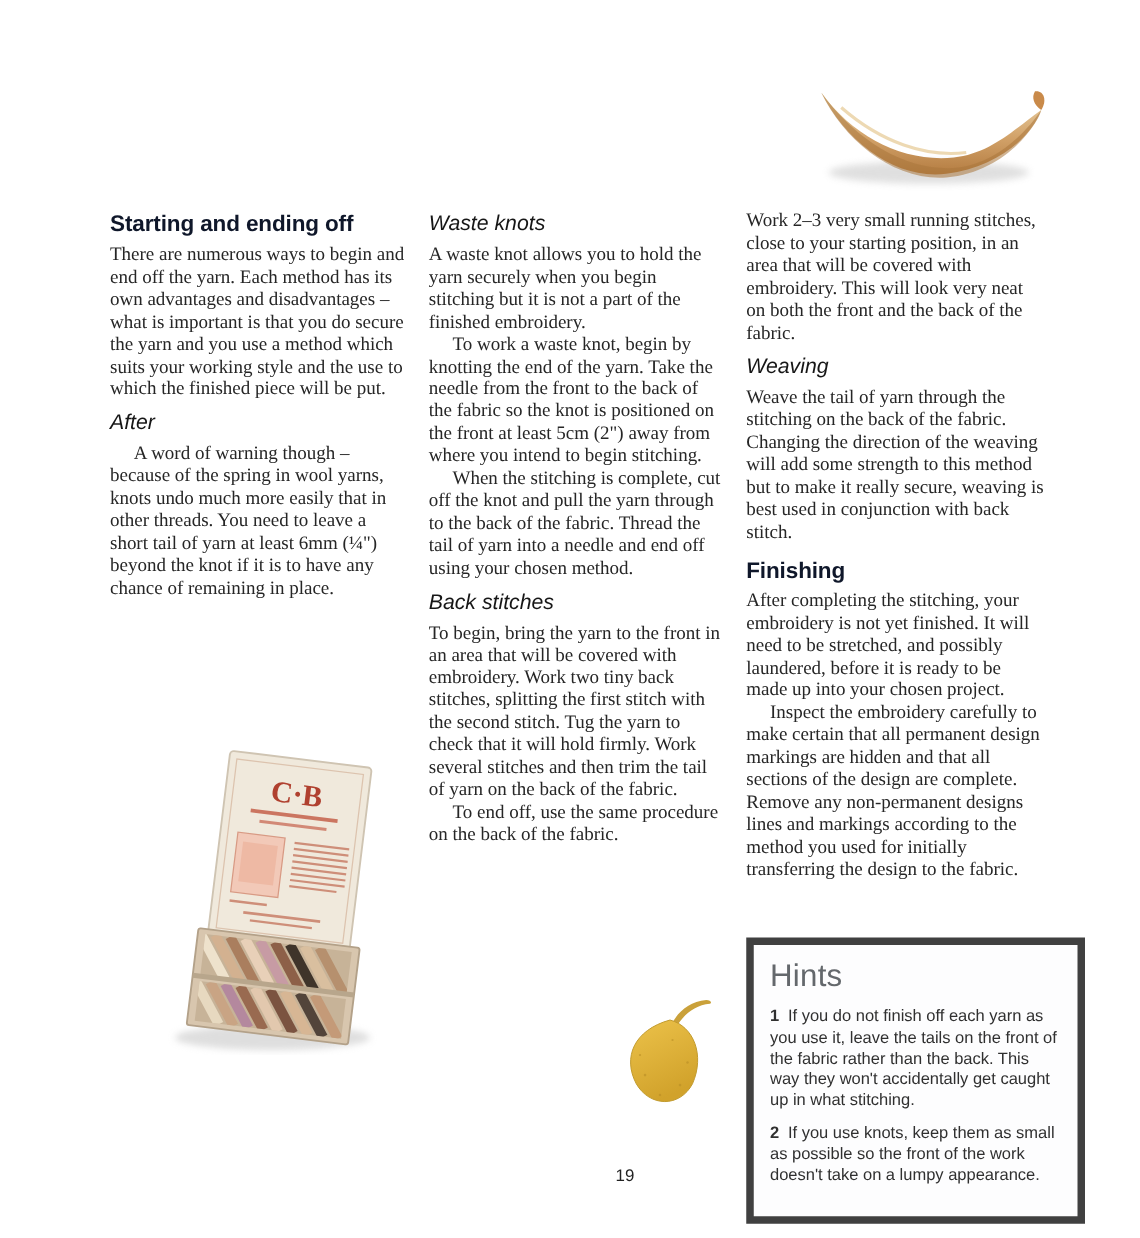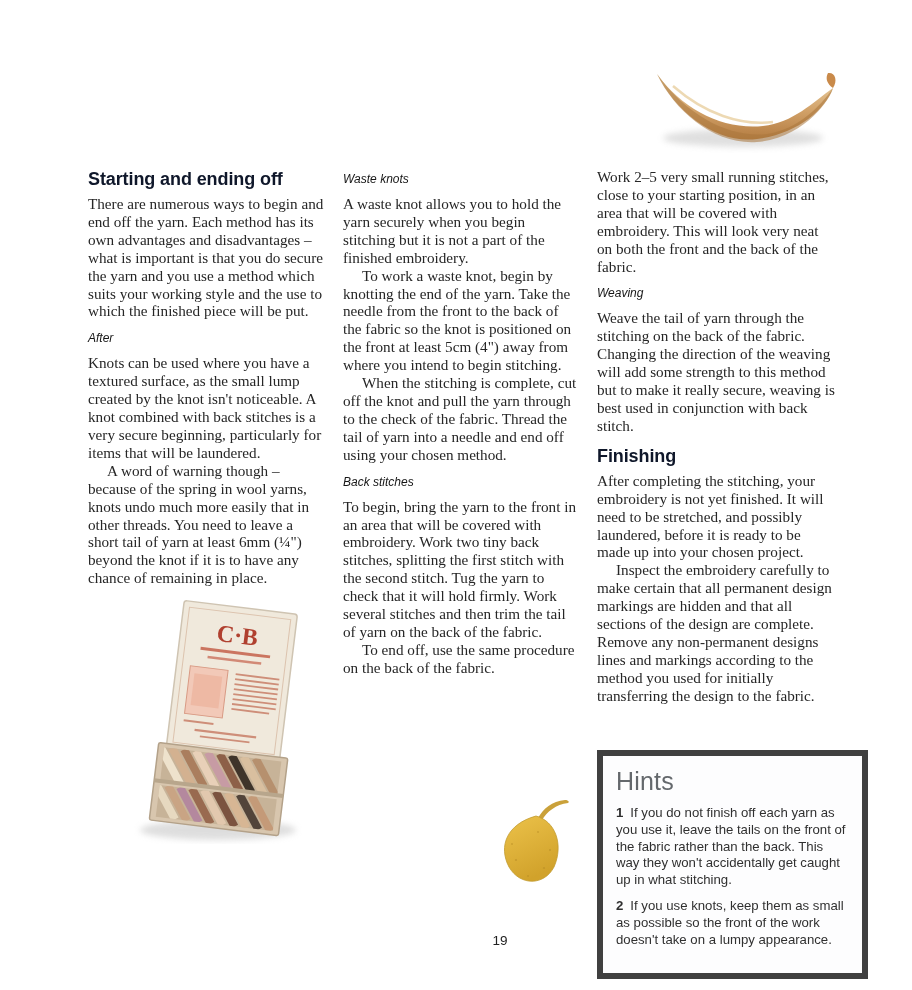--- a/index.html
+++ b/index.html
@@ -12,21 +12,21 @@
   .col2{left:343px;width:236px;}
   .col3{left:597px;width:240px;}
   .h1{
     font-family:"Liberation Sans", sans-serif;
     font-size:18px;font-weight:600;color:#0f172a;
     letter-spacing:-0.1px;line-height:22px;margin:0 0 5px 0;
   }
   .h1.mt{margin-top:10px;}
   .sub{
     font-family:"Liberation Sans", sans-serif;font-style:italic;font-weight:400;
-    font-size:12px;color:#161616;line-height:22px;margin:7px 0 5px 0;
+    font-size:17px;color:#161616;line-height:22px;margin:7px 0 5px 0;
   }
   .sub.first{margin-top:0;}
   .body p{
     font-size:15.2px;line-height:17.9px;color:#262626;margin:0;
     text-align:left;
     font-family:Liberation Serif, serif;
   }
   .body p.ind{text-indent:19px;}
   .hints{
     position:absolute;left:597px;top:750px;width:271px;min-height:172px;
@@ -72,21 +72,20 @@
     <path d="M12,22 C44,66 86,86 122,82 C152,78 176,54 188,36 C186,46 160,86 112,90 C70,93 30,60 12,22 Z" fill="#a9763d" opacity="0.55"></path>
     <path d="M188,36 C193,28 190,20 183,21 C180,26 182,32 188,36 Z" fill="#c98a4a"></path>
     <path d="M30,34 C60,62 96,74 126,70" stroke="#c Note" fill="none" opacity="0"></path>
     <path d="M28,34 C60,62 96,74 128,70" stroke="#e8cfa0" stroke-width="2.5" fill="none" opacity="0.8"></path>
   </svg>
 
   <div class="col col1 body">
     <h2 class="h1">Starting and ending off</h2>
     <p>There are numerous ways to begin and end off the yarn. Each method has its own advantages and disadvantages – what is important is that you do secure the yarn and you use a method which suits your working style and the use to which the finished piece will be put.</p>
     <h3 class="sub">After</h3>
-    <p>Knots can be used where you have a textured surface, as the small lump created by the knot isn't noticeable. A knot combined with back stitches is a very secure beginning, particularly for items that will be laundered.</p>
     <p class="ind">A word of warning though – because of the spring in wool yarns, knots undo much more easily that in other threads. You need to leave a short tail of yarn at least 6mm (¼") beyond the knot if it is to have any chance of remaining in place.</p>
   </div>
 
   <svg class="photo photo-threadbox" viewBox="0 0 192 244" aria-hidden="true">
     <defs>
       <filter id="blur2" x="-30%" y="-30%" width="160%" height="160%">
         <feGaussianBlur stdDeviation="3"></feGaussianBlur>
       </filter>
       <clipPath id="compA">
           <rect x="42" y="154" width="118" height="34"></rect>
@@ -144,22 +143,22 @@
         <rect x="130" y="188" width="8" height="40" fill="#52443a" transform="rotate(-35 134 208)"></rect>
         <rect x="142" y="188" width="8" height="40" fill="#c49a78" transform="rotate(-35 146 208)"></rect>
       </g>
       <rect x="36" y="186" width="130" height="4" fill="#b8a68c"></rect>
     </g>
   </svg>
 
   <div class="col col2 body">
     <h3 class="sub first">Waste knots</h3>
     <p>A waste knot allows you to hold the yarn securely when you begin stitching but it is not a part of the finished embroidery.</p>
-    <p class="ind">To work a waste knot, begin by knotting the end of the yarn. Take the needle from the front to the back of the fabric so the knot is positioned on the front at least 5cm (4") away from where you intend to begin stitching.</p>
-    <p class="ind">When the stitching is complete, cut off the knot and pull the yarn through to the check of the fabric. Thread the tail of yarn into a needle and end off using your chosen method.</p>
+    <p class="ind">To work a waste knot, begin by knotting the end of the yarn. Take the needle from the front to the back of the fabric so the knot is positioned on the front at least 5cm (2") away from where you intend to begin stitching.</p>
+    <p class="ind">When the stitching is complete, cut off the knot and pull the yarn through to the back of the fabric. Thread the tail of yarn into a needle and end off using your chosen method.</p>
     <h3 class="sub">Back stitches</h3>
     <p>To begin, bring the yarn to the front in an area that will be covered with embroidery. Work two tiny back stitches, splitting the first stitch with the second stitch. Tug the yarn to check that it will hold firmly. Work several stitches and then trim the tail of yarn on the back of the fabric.</p>
     <p class="ind">To end off, use the same procedure on the back of the fabric.</p>
   </div>
 
   <svg class="photo photo-leaf" viewBox="0 0 105 104" aria-hidden="true">
     <defs>
       <linearGradient id="lg" x1="0" y1="0" x2="0.4" y2="1">
         <stop offset="0" stop-color="#ecc24a"></stop>
         <stop offset="1" stop-color="#d1a22b"></stop>
@@ -171,21 +170,21 @@
       <circle cx="36" cy="72" r="1.1"></circle>
         <circle cx="48" cy="88" r="1.0"></circle>
         <circle cx="64" cy="80" r="1.1"></circle>
       <circle cx="32" cy="56" r="0.9"></circle>
         <circle cx="58" cy="44" r="0.9"></circle>
         <circle cx="70" cy="62" r="1.0"></circle>
     </g>
   </svg>
 
   <div class="col col3 body">
-    <p>Work 2–5 very small running stitches, close to your starting position, in an area that will be covered with embroidery. This will look very neat on both the front and the back of the fabric.</p>
+    <p>Work 2–3 very small running stitches, close to your starting position, in an area that will be covered with embroidery. This will look very neat on both the front and the back of the fabric.</p>
     <h3 class="sub">Weaving</h3>
     <p>Weave the tail of yarn through the stitching on the back of the fabric. Changing the direction of the weaving will add some strength to this method but to make it really secure, weaving is best used in conjunction with back stitch.</p>
     <h2 class="h1 mt">Finishing</h2>
     <p>After completing the stitching, your embroidery is not yet finished. It will need to be stretched, and possibly laundered, before it is ready to be made up into your chosen project.</p>
     <p class="ind">Inspect the embroidery carefully to make certain that all permanent design markings are hidden and that all sections of the design are complete. Remove any non-permanent designs lines and markings according to the method you used for initially transferring the design to the fabric.</p>
   </div>
 
   <div class="hints">
     <div class="hints-title">Hints</div>
     <p class="hint">

